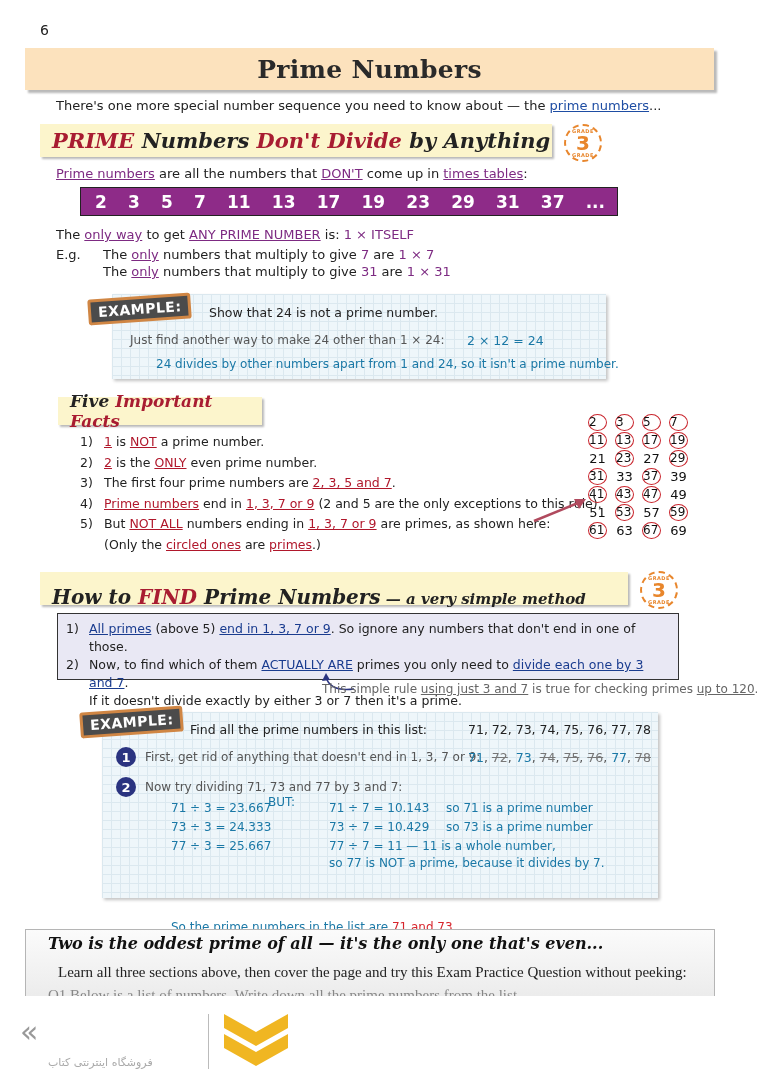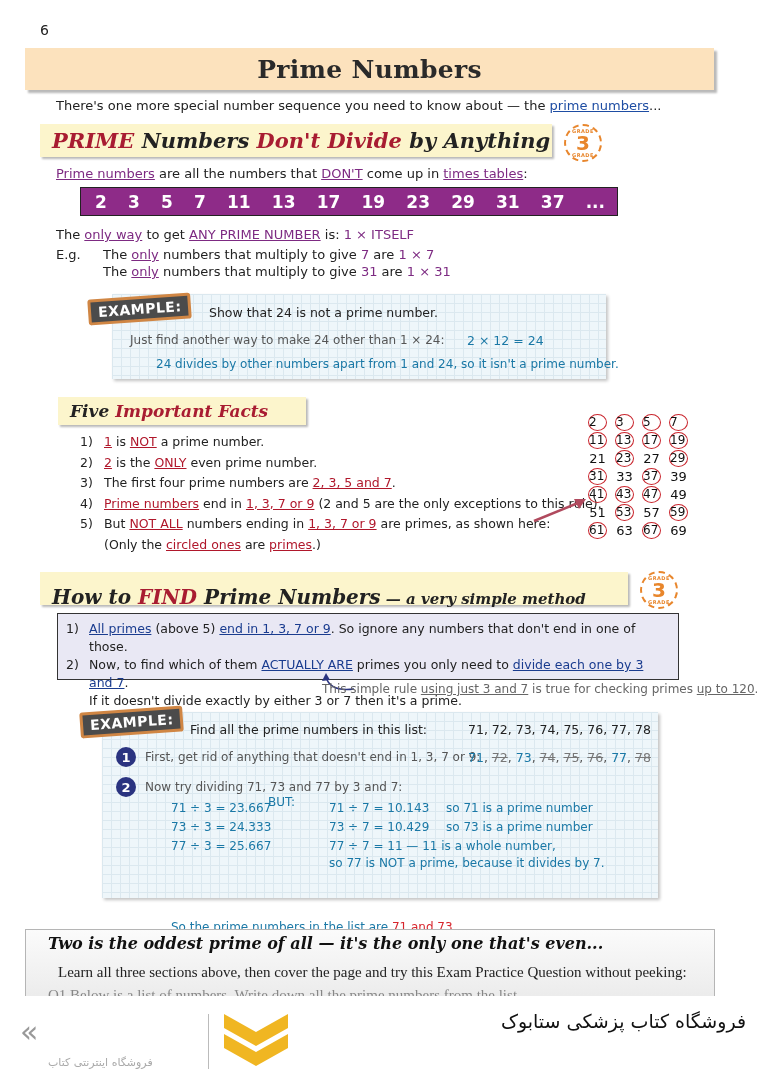--- a/index.html
+++ b/index.html
@@ -134,21 +134,21 @@
   <span>The </span><span class="u-purple">only</span><span> numbers that multiply to give </span><span class="purple">31</span><span> are </span><span class="purple">1 × 31</span>
 </div>
 
 <div class="example-box" style="left:112px; top:294px; width:494px; height:85px;"></div>
 <div class="ex-tag" style="left:88px; top:296px;">EXAMPLE:</div>
 <div class="ex-text" style="left:209px; top:305px; font-size:12.5px;">Show that 24 is not a prime number.</div>
 <div class="ex-text ex-grey" style="left:130px; top:333px;">Just find another way to make 24 other than 1 × 24:</div>
 <div class="ex-text ex-teal" style="left:467px; top:333px; font-size:12.5px;">2 × 12 = 24</div>
 <div class="ex-text ex-teal" style="left:156px; top:357px;">24 divides by other numbers apart from 1 and 24, so it isn't a prime number.</div>
 
-<div class="section-head" style="left:58px; top:397px; width:248px; height:28px;">
+<div class="section-head" style="left:58px; top:397px; width:204px; height:28px;">
   <span style="font-size:17px;"><span>Five </span><span class="red">Important Facts</span></span>
 </div>
 
 <div class="facts-list">
   <div class="row">
       <span class="num">1)</span>
       <span><span class="u-red">1</span><span> is </span><span class="u-red">NOT</span><span> a prime number.</span></span>
     </div>
   <div class="row">
       <span class="num">2)</span>
@@ -332,14 +332,13 @@
 </div>
 
 <div class="footer">
   <div class="logo-arrows">«</div>
   <div class="logo-sub">فروشگاه اینترنتی کتاب</div>
   <div class="logo-div"></div>
   <svg class="logo-chev" width="68" height="62">
     <polygon points="2,2 34,20 66,2 66,16 34,34 2,16" fill="#f0b622"></polygon>
     <polygon points="2,22 34,40 66,22 66,36 34,54 2,36" fill="#f0b622"></polygon>
   </svg>
-  <div class="shop-name">فروشگاه کتاب پزشکی ستابوک</div>
 </div>
 
 </body></html>

